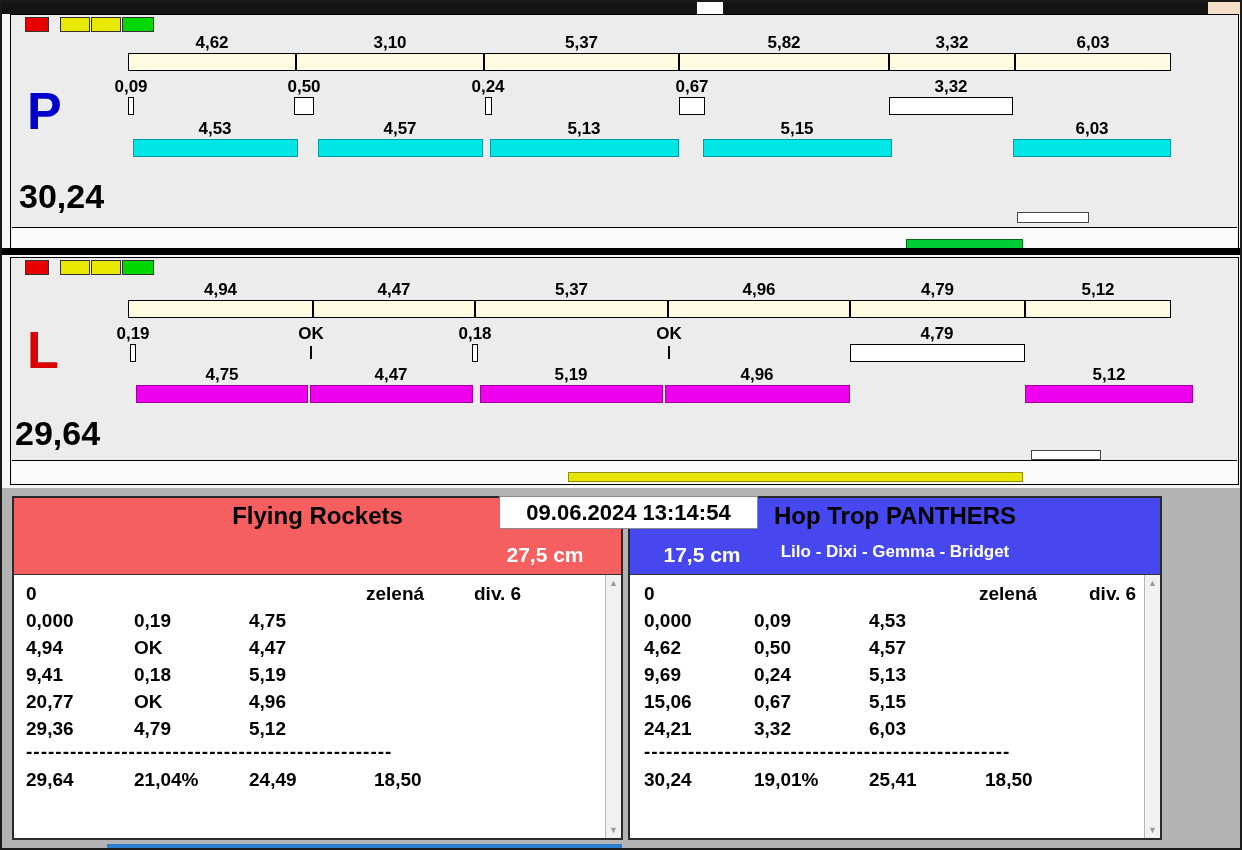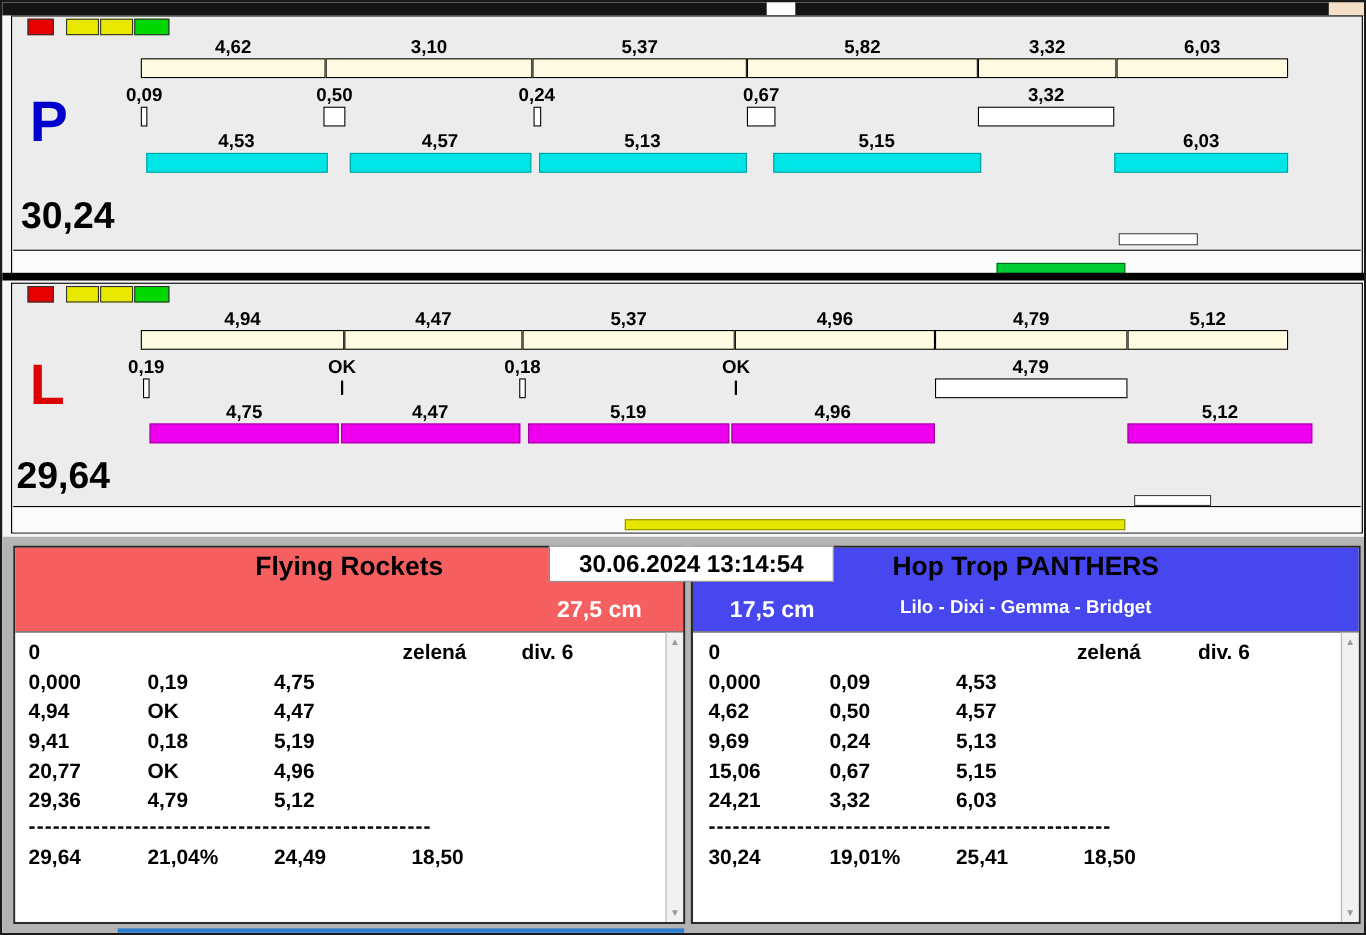--- a/index.html
+++ b/index.html
@@ -191,21 +191,21 @@
       <span class="cell cc yt">24,49</span>
       <span class="cell yt" style="left:360px">18,50</span>
 
       <div class="sb">
         <div class="ar" style="top:0">▲</div>
         <div class="ar" style="bottom:0">▼</div>
       </div>
     </div>
   </div>
 
-  <div class="team" style="left:626px;width:609px">
+  <div class="team" style="left:626px;width:534px">
     <div class="thead" style="background:#4747ef">
       <div class="tname">Hop Trop PANTHERS</div>
       <div class="tdogs">Lilo - Dixi - Gemma - Bridget</div>
       <div class="theight" style="left:10px">17,5 cm</div>
     </div>
     <div class="tbody">
       <span class="cell ra y0">0</span>
       <span class="cell rd y0">zelená</span>
       <span class="cell re y0">div. 6</span>
 
@@ -236,17 +236,17 @@
       <span class="cell rc yt">25,41</span>
       <span class="cell yt" style="left:355px">18,50</span>
 
       <div class="sb">
         <div class="ar" style="top:0">▲</div>
         <div class="ar" style="bottom:0">▼</div>
       </div>
     </div>
   </div>
 
-  <div class="dateb">30.06.2024 13:14:54</div>
+  <div class="dateb">09.06.2024 13:14:54</div>
 
   <div class="abs" style="left:105px;top:842px;width:515px;height:6px;background:#2a7fd0"></div>
 
 </div>
 
 </body></html>

